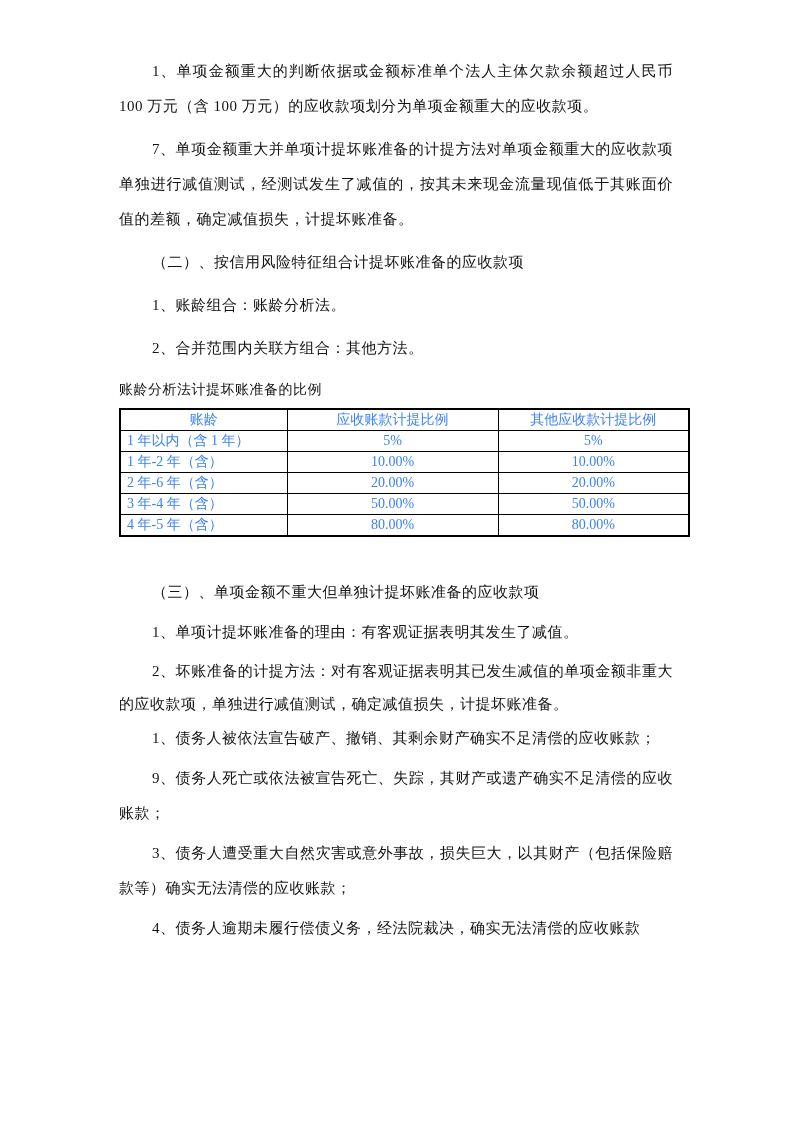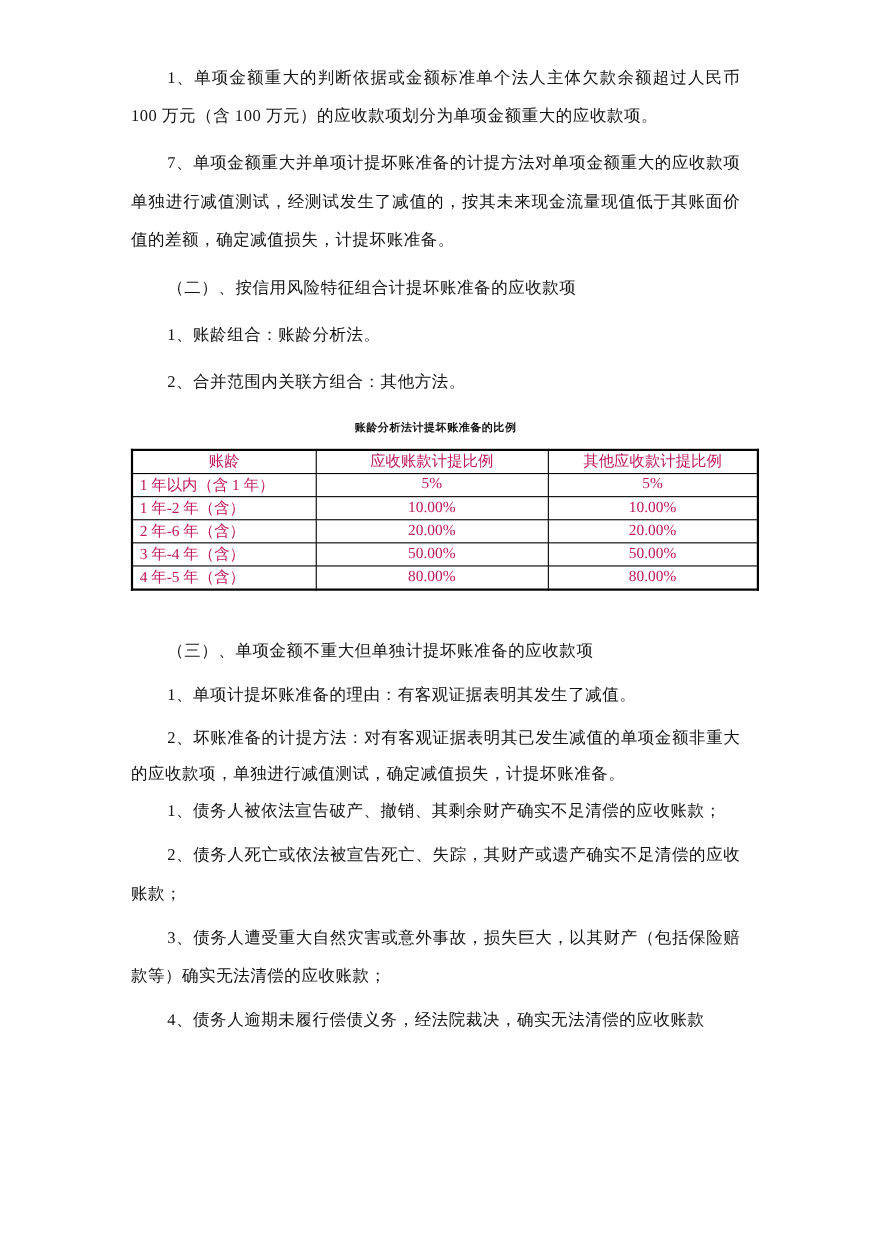--- a/index.html
+++ b/index.html
@@ -33,42 +33,41 @@
   }
   .para.tight {
     margin-bottom: 5px;
   }
   .para.no-gap {
     margin-bottom: 0;
     line-height: 33px;
   }
   .table-title {
     margin: 0 0 2px 0;
-    font-size: 10px;
+    font-size: 14px;
     line-height: 32px;
-    font-weight: bold;
-    text-align: center;
+    font-weight: normal;
     letter-spacing: 0.5px;
     color: #131313;
   }
   table.aging {
     border-collapse: collapse;
     table-layout: fixed;
     width: 569px;
     margin: 0 0 38px 0;
     border: 2px solid #000000;
   }
   table.aging th,
   table.aging td {
     border: 1px solid #000000;
     height: 20px;
     padding: 0 6px;
     font-size: 14px;
     font-weight: normal;
-    color: #be185d;
+    color: #3b82f6;
     vertical-align: middle;
     white-space: nowrap;
     overflow: hidden;
   }
   table.aging col.c1 { width: 167px; }
   table.aging col.c2 { width: 211px; }
   table.aging col.c3 { width: 191px; }
   table.aging th { text-align: center; }
   td.cell-age { text-align: left; }
   td.cell-pct { text-align: center; }
@@ -126,18 +125,18 @@
           <td class="cell-pct">80.00%</td>
           <td class="cell-pct">80.00%</td>
         </tr>
       </tbody>
     </table>
 
     <p class="para tight">（三）、单项金额不重大但单独计提坏账准备的应收款项</p>
     <p class="para tight">1、单项计提坏账准备的理由：有客观证据表明其发生了减值。</p>
     <p class="para no-gap">2、坏账准备的计提方法：对有客观证据表明其已发生减值的单项金额非重大的应收款项，单独进行减值测试，确定减值损失，计提坏账准备。</p>
     <p class="para tight">1、债务人被依法宣告破产、撤销、其剩余财产确实不足清偿的应收账款；</p>
-    <p class="para tight">2、债务人死亡或依法被宣告死亡、失踪，其财产或遗产确实不足清偿的应收账款；</p>
+    <p class="para tight">9、债务人死亡或依法被宣告死亡、失踪，其财产或遗产确实不足清偿的应收账款；</p>
     <p class="para tight">3、债务人遭受重大自然灾害或意外事故，损失巨大，以其财产（包括保险赔款等）确实无法清偿的应收账款；</p>
     <p class="para tight">4、债务人逾期未履行偿债义务，经法院裁决，确实无法清偿的应收账款</p>
 
   </div>
 </div>
 
 </body></html>

